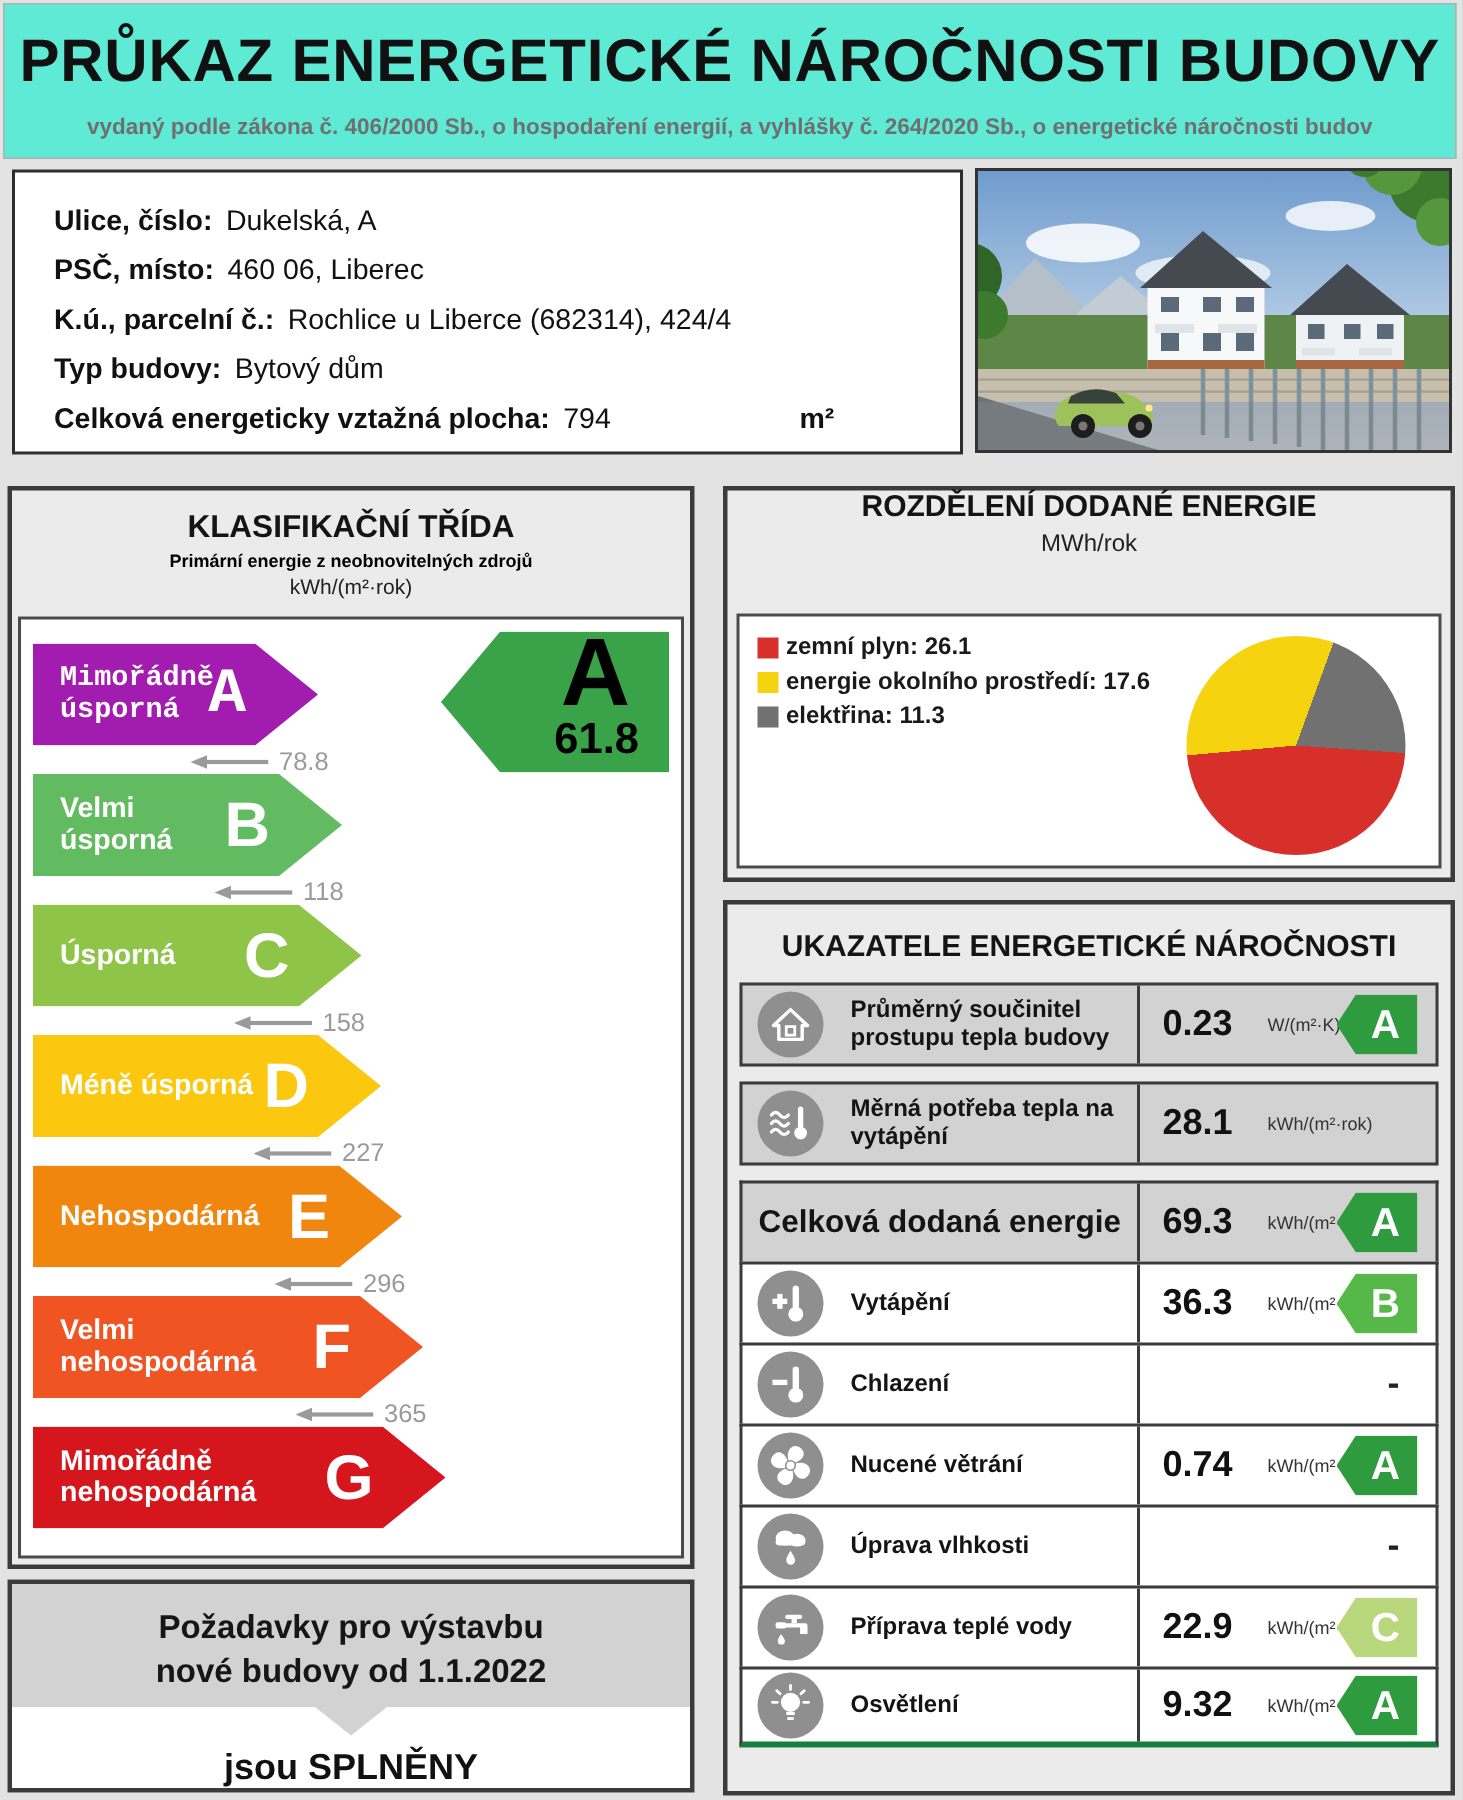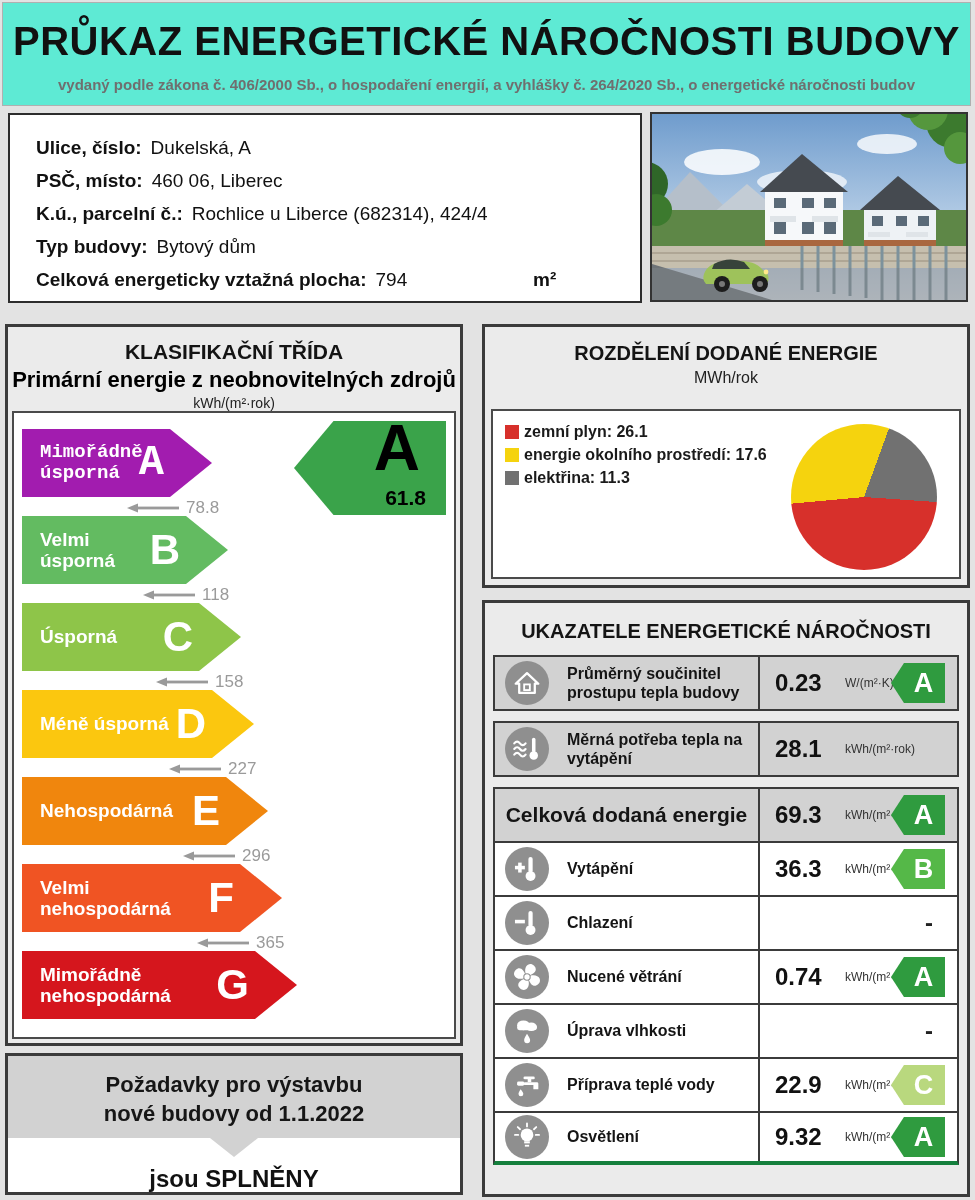--- a/index.html
+++ b/index.html
@@ -23,54 +23,54 @@
   .photo{position:absolute;left:650px;top:112px;width:318px;height:190px;border:2px solid #333;background:#9db8d2;}
   .photo svg{display:block;}
 
   
   .panel{position:absolute;background:#ebebeb;border:3px solid #3b3b3b;}
   .panel .ptitle{text-align:center;font-weight:700;color:#141414;}
 
   
   .cls{left:5px;top:324px;width:458px;height:722px;}
   .cls .t1{margin-top:13px;font-size:21px;}
-  .cls .t2{margin-top:3px;font-size:22px;font-weight:700;text-align:center;}
+  .cls .t2{margin-top:3px;font-size:12px;font-weight:700;text-align:center;}
   .cls .t3{margin-top:2px;font-size:14px;text-align:center;color:#222;}
   .cls .chart{position:absolute;left:4px;right:4px;top:84px;bottom:4px;background:#fff;border:2px solid #4a4a4a;}
   .bar{position:absolute;left:8px;height:68px;color:#fff;
        clip-path:polygon(0 0,calc(100% - 42px) 0,100% 50%,calc(100% - 42px) 100%,0 100%);}
   .bar .bar-label{position:absolute;left:18px;top:50%;transform:translateY(-50%);
        font-size:19px;font-weight:700;line-height:1.12;width:112px;}
   .bar.nowrap .bar-label{white-space:nowrap;width:auto;}
   .bar .bar-letter{position:absolute;right:48px;top:50%;transform:translateY(-50%);
        font-size:42px;font-weight:700;}
   .bar-a{top:16px;width:190px;}  .bar-b{top:103px;width:206px;}
   .bar-c{top:190px;width:219px;} .bar-d{top:277px;width:232px;}
   .bar-e{top:364px;width:246px;} .bar-f{top:451px;width:260px;}
   .bar-g{top:538px;width:275px;}
   .threshold{position:absolute;display:flex;align-items:center;gap:7px;height:17px;
        color:#9a9a9a;font-size:17px;}
   .t-a{left:113px;top:86px;} .t-b{left:129px;top:173px;} .t-c{left:142px;top:260px;}
   .t-d{left:155px;top:347px;} .t-e{left:169px;top:434px;} .t-f{left:183px;top:521px;}
   .rating{position:absolute;right:8px;top:8px;width:152px;height:94px;color:#000;
        clip-path:polygon(0 50%,26% 0,100% 0,100% 100%,26% 100%);}
   .rating .r-letter{position:absolute;right:26px;top:-10px;font-size:64px;font-weight:700;}
-  .rating .r-value{position:absolute;right:20px;bottom:5px;font-size:21px;font-weight:700;}
+  .rating .r-value{position:absolute;right:20px;bottom:5px;font-size:29px;font-weight:700;}
 
   
   .req{left:5px;top:1053px;width:458px;height:142px;background:#fff;}
   .req .req-head{height:82px;background:#d2d2d2;text-align:center;
        font-size:22px;font-weight:700;color:#161616;padding-top:14px;line-height:1.32;}
   .req .tri{width:0;height:0;margin:0 auto;border-left:24px solid transparent;
        border-right:24px solid transparent;border-top:19px solid #d2d2d2;}
   .req .req-result{text-align:center;font-size:24px;font-weight:700;color:#111;margin-top:8px;}
 
   
   .pie-panel{left:482px;top:324px;width:488px;height:264px;}
-  .pie-panel .t1{margin-top:15px;font-size:20px;}
+  .pie-panel .t1{font-size:20px;}
   .pie-panel .t2{margin-top:4px;font-size:16px;text-align:center;color:#222;}
   .pie-box{position:absolute;left:6px;right:6px;top:82px;bottom:6px;background:#fff;border:2px solid #4a4a4a;}
   .legend{position:absolute;left:12px;top:12px;list-style:none;margin:0;padding:0;}
   .legend li{display:flex;align-items:center;gap:5px;margin-bottom:5px;
        font-size:16px;font-weight:700;color:#1a1a1a;}
   .legend .sw{width:14px;height:14px;flex:0 0 14px;}
   .pie{position:absolute;right:22px;top:13px;width:146px;height:146px;border-radius:50%;}
 
   
   .ind{left:482px;top:600px;width:488px;height:597px;}

